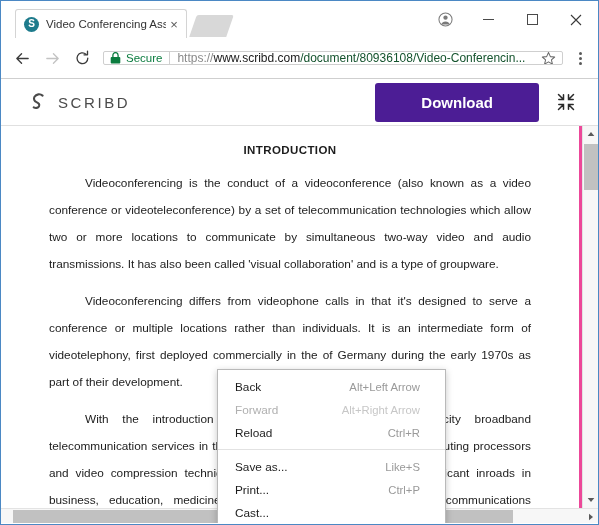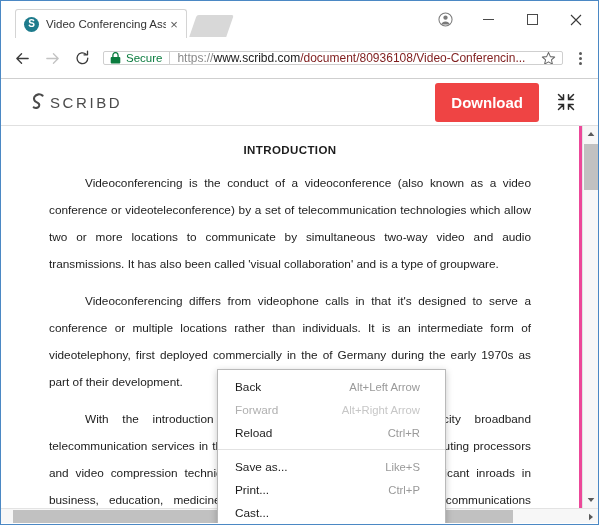--- a/index.html
+++ b/index.html
@@ -146,21 +146,21 @@
   }
   #url-wrap {
     flex: 1 1 auto;
     font-size: 12px;
     white-space: nowrap;
     overflow: hidden;
     line-height: 1;
   }
   .url-scheme { color: #8a8a8a; }
   .url-host   { color: #202020; }
-  .url-path   { color: #7f1d1d; }
+  .url-path   { color: #14532d; }
   #star-icon { flex: 0 0 auto; margin-left: 4px; cursor: pointer; }
   #menu-dots {
     width: 24px; height: 30px;
     display: flex; flex-direction: column;
     align-items: center; justify-content: center;
     gap: 2px;
     flex: 0 0 auto;
     cursor: pointer;
   }
   #menu-dots i { width: 3px; height: 3px; border-radius: 50%; background: #5a5a5a; display:block; }
@@ -171,43 +171,43 @@
     height: 47px;
     background: #ffffff;
     border-bottom: 1px solid #e0e0e0;
     display: flex;
     align-items: center;
     padding: 0 15px 0 28px;
   }
   #scribd-logo {
     display: flex;
     align-items: center;
-    gap: 1px;
+    gap: 9px;
     cursor: pointer;
   }
   #scribd-wordmark {
     font-size: 15px;
     letter-spacing: 2.6px;
     color: #4a4a4a;
     font-weight: normal;
   }
   #header-right {
     margin-left: auto;
     display: flex;
     align-items: center;
     gap: 16px;
   }
   #download-btn {
-    background: #ef4444;
+    background: #4c1d95;
     color: #ffffff;
     font-size: 15px;
     font-weight: bold;
     border: none;
     border-radius: 3px;
-    padding: 11px 16px;
+    padding: 11px 46px;
     cursor: pointer;
     font-family: "Liberation Sans", sans-serif;
   }
   #collapse-btn {
     width: 22px; height: 22px;
     display: flex; align-items: center; justify-content: center;
     cursor: pointer;
     margin-right: 6px;
   }
 

